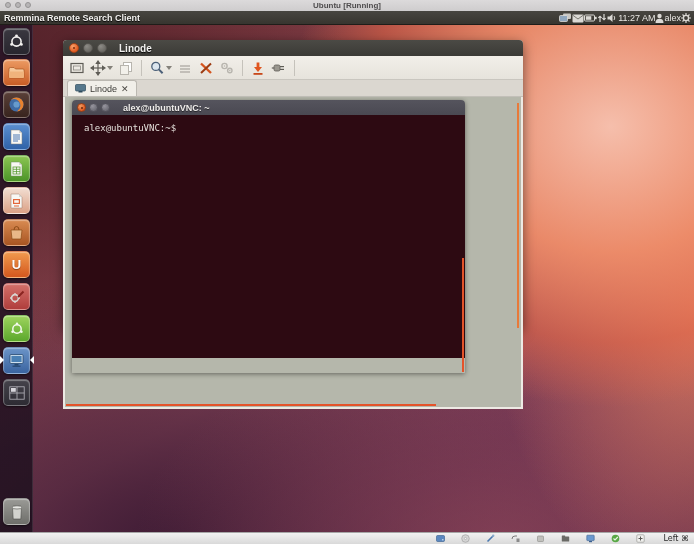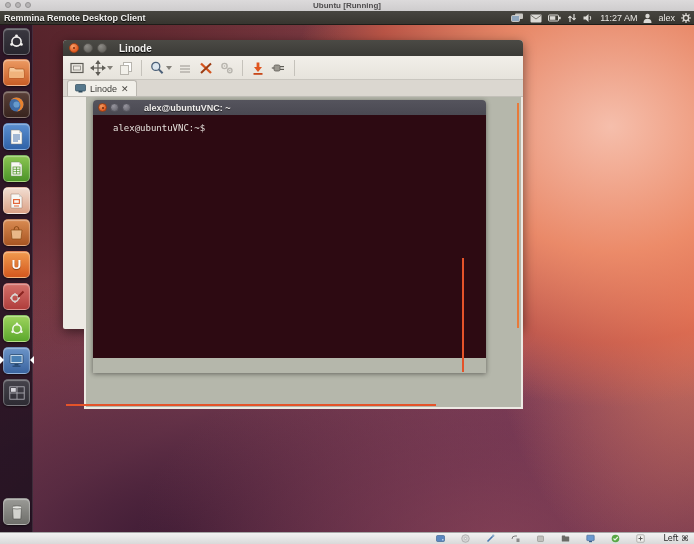--- a/index.html
+++ b/index.html
@@ -12,21 +12,21 @@
     background:linear-gradient(#dcdadb,#c3c1c2); border-bottom:1px solid #9a9899; z-index:50; }
   .host-dots { position:absolute; left:5px; top:2px; display:flex; gap:4px; }
   .host-dot { width:6px; height:6px; border-radius:50%; background:#b7b5b6; border:1px solid #969495; }
   .host-title { position:absolute; left:0; right:0; top:1px; text-align:center; font-size:8px; color:#4f4d4e; font-weight:bold; }
 
   
   .panel { position:absolute; left:0; top:11px; width:694px; height:14px;
     background:linear-gradient(#474540,#37352f); border-bottom:1px solid #1f1d19; z-index:50;
     display:flex; align-items:center; }
   .panel-title { font-size:9px; font-weight:bold; color:#f2f1ef; padding-left:4px; text-shadow:0 1px 1px #000; }
-  .tray { position:absolute; right:3px; top:0; height:14px; display:flex; align-items:center; gap:6px; }
+  .tray { position:absolute; right:3px; top:0; height:14px; display:flex; align-items:center; }
   .tray svg { display:block; }
   .tray-text { font-size:9px; color:#e9e7e3; }
 
   
   .desktop { position:absolute; left:0; top:25px; width:694px; height:507px;
     background:
       radial-gradient(420px 360px at 88% 20%, rgba(250,196,176,.95) 0%, rgba(240,142,106,.92) 35%, rgba(226,102,72,.6) 60%, rgba(226,102,72,0) 78%),
       radial-gradient(300px 420px at 101% 55%, rgba(238,134,98,.85) 0%, rgba(238,134,98,0) 70%),
       radial-gradient(520px 300px at 72% 102%, rgba(160,80,96,.55) 0%, rgba(160,80,96,0) 70%),
       radial-gradient(460px 400px at 0% 8%, #53222a 0%, rgba(83,34,42,0) 75%),
@@ -61,35 +61,35 @@
   .tool-btn { display:flex; align-items:center; gap:1px; }
   .caret { width:0; height:0; border-left:3px solid transparent; border-right:3px solid transparent; border-top:4px solid #84817a; }
 
   .rem-tabbar { height:17px; background:#dbd7d0; border-bottom:1px solid #c2bfb8; display:flex; align-items:flex-end; padding-left:4px; }
   .rem-tab { height:16px; background:#f1efe9; border:1px solid #bbb8b1; border-bottom:none; border-radius:3px 3px 0 0;
     display:flex; align-items:center; gap:4px; padding:0 7px; }
   .rem-tab-label { font-size:9px; color:#3b3a36; }
   .rem-tab-close { font-size:9px; font-weight:bold; color:#4c4a45; font-family:"DejaVu Sans", sans-serif; }
 
   .rem-viewport { position:relative; height:312px; background:#b5b7ab;
-    border-left:2px solid #edeae4; border-right:2px solid #edeae4; border-bottom:2px solid #edeae4;margin-left:21px; }
+    border-left:2px solid #edeae4; border-right:2px solid #edeae4; border-bottom:2px solid #edeae4; }
 
   
   .term-win { position:absolute; left:7px; top:3px; width:393px; height:273px;
     border-radius:4px 4px 0 0; box-shadow:0 1px 5px rgba(0,0,0,.45); }
   .term-title { height:15px; background:linear-gradient(#55545d,#4a4952); border-radius:4px 4px 0 0;
     display:flex; align-items:center; padding-left:5px; }
   .tbtn { width:9px; height:9px; border-radius:50%; margin-right:3px; position:relative; }
   .tbtn-close { background:radial-gradient(circle at 35% 30%, #f09a60, #dd5a22 70%); border:1px solid #9c3e14; }
   .tbtn-close::after { content:""; position:absolute; left:2.5px; top:2.5px; width:2px; height:2px; background:#6e280a; border-radius:50%; }
   .tbtn-gray { background:radial-gradient(circle at 35% 30%, #97959e, #6e6d76 70%); border:1px solid #56555e; }
   .term-title-label { font-size:9px; font-weight:bold; color:#efedeb; margin-left:10px; text-shadow:0 1px 1px rgba(0,0,0,.6); }
   .term-menubar { height:14px; background:#4c4b54; border-top:1px solid #403f48; display:flex; align-items:center; gap:9px; padding-left:5px; }
   .term-menu-item { font-size:9px; color:#cecbc6; }
-  .term-body { height:243px; background:#2d0a12; padding:2px 20px; }
+  .term-body { height:243px; background:#2d0a12; padding:2px 12px; }
   .term-prompt { font-family:"DejaVu Sans Mono", monospace; font-size:9px; color:#e4e0db; }
 
   
   .artifact { position:absolute; z-index:35; }
 
   
   .status-bar { position:absolute; left:0; top:532px; width:694px; height:12px;
     background:linear-gradient(#f2f2f2,#d9d9d9); border-top:1px solid #a6a6a6; z-index:50;
     display:flex; align-items:center; justify-content:flex-end; gap:16px; padding-right:5px; }
   .status-bar svg { display:block; }
@@ -103,21 +103,21 @@
   <div class="host-bar">
     <div class="host-dots">
       <span class="host-dot"></span>
       <span class="host-dot"></span>
       <span class="host-dot"></span>
     </div>
     <div class="host-title">Ubuntu [Running]</div>
   </div>
 
   <div class="panel">
-    <span class="panel-title">Remmina Remote Desktop Client</span>
+    <span class="panel-title">Remmina Remote Search Client</span>
     <div class="tray">
       <span>
         <svg width="13" height="10" viewBox="0 0 13 10">
             <rect x="4" y="0.5" width="8" height="5.5" rx="1" fill="#c9c7c3"></rect>
             <rect x="0.5" y="2.5" width="8" height="6" rx="1" fill="#8fa6bd" stroke="#dddbd7" stroke-width="0.8"></rect>
           </svg>
       </span>
       <span>
         <svg width="12" height="9" viewBox="0 0 12 9">
             <rect x="0.5" y="0.5" width="11" height="8" rx="1" fill="#dbd9d5"></rect>

